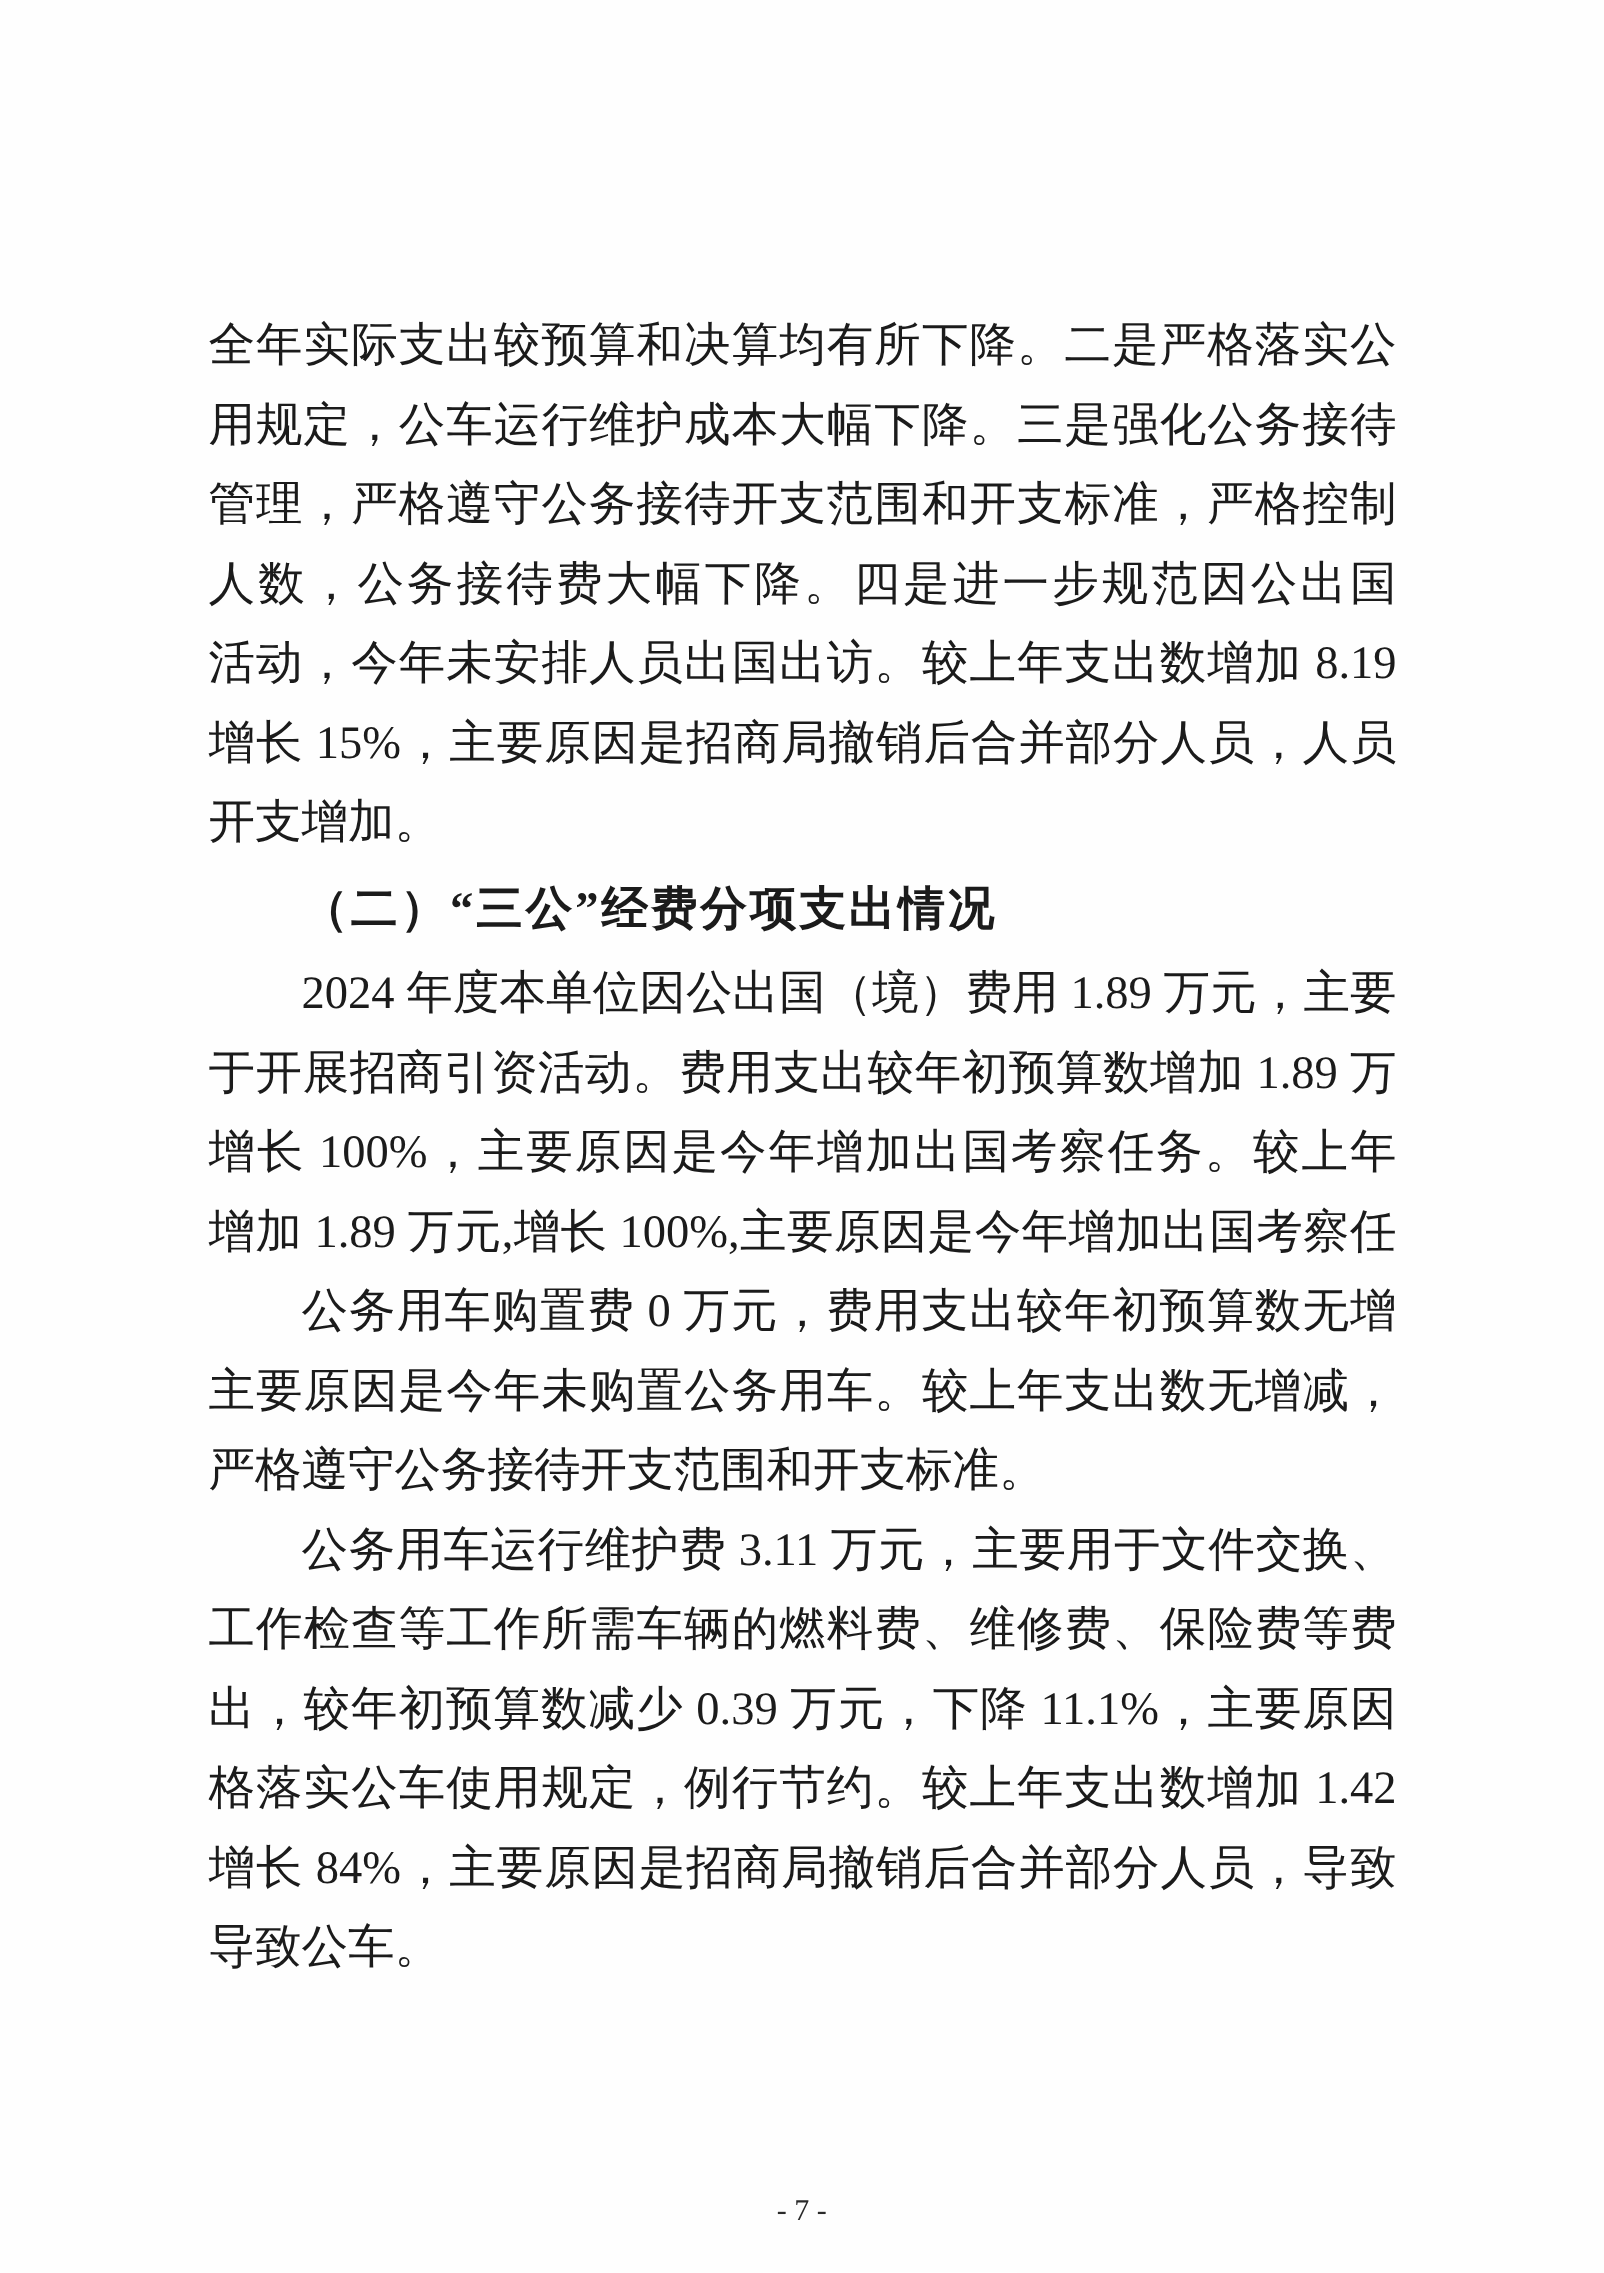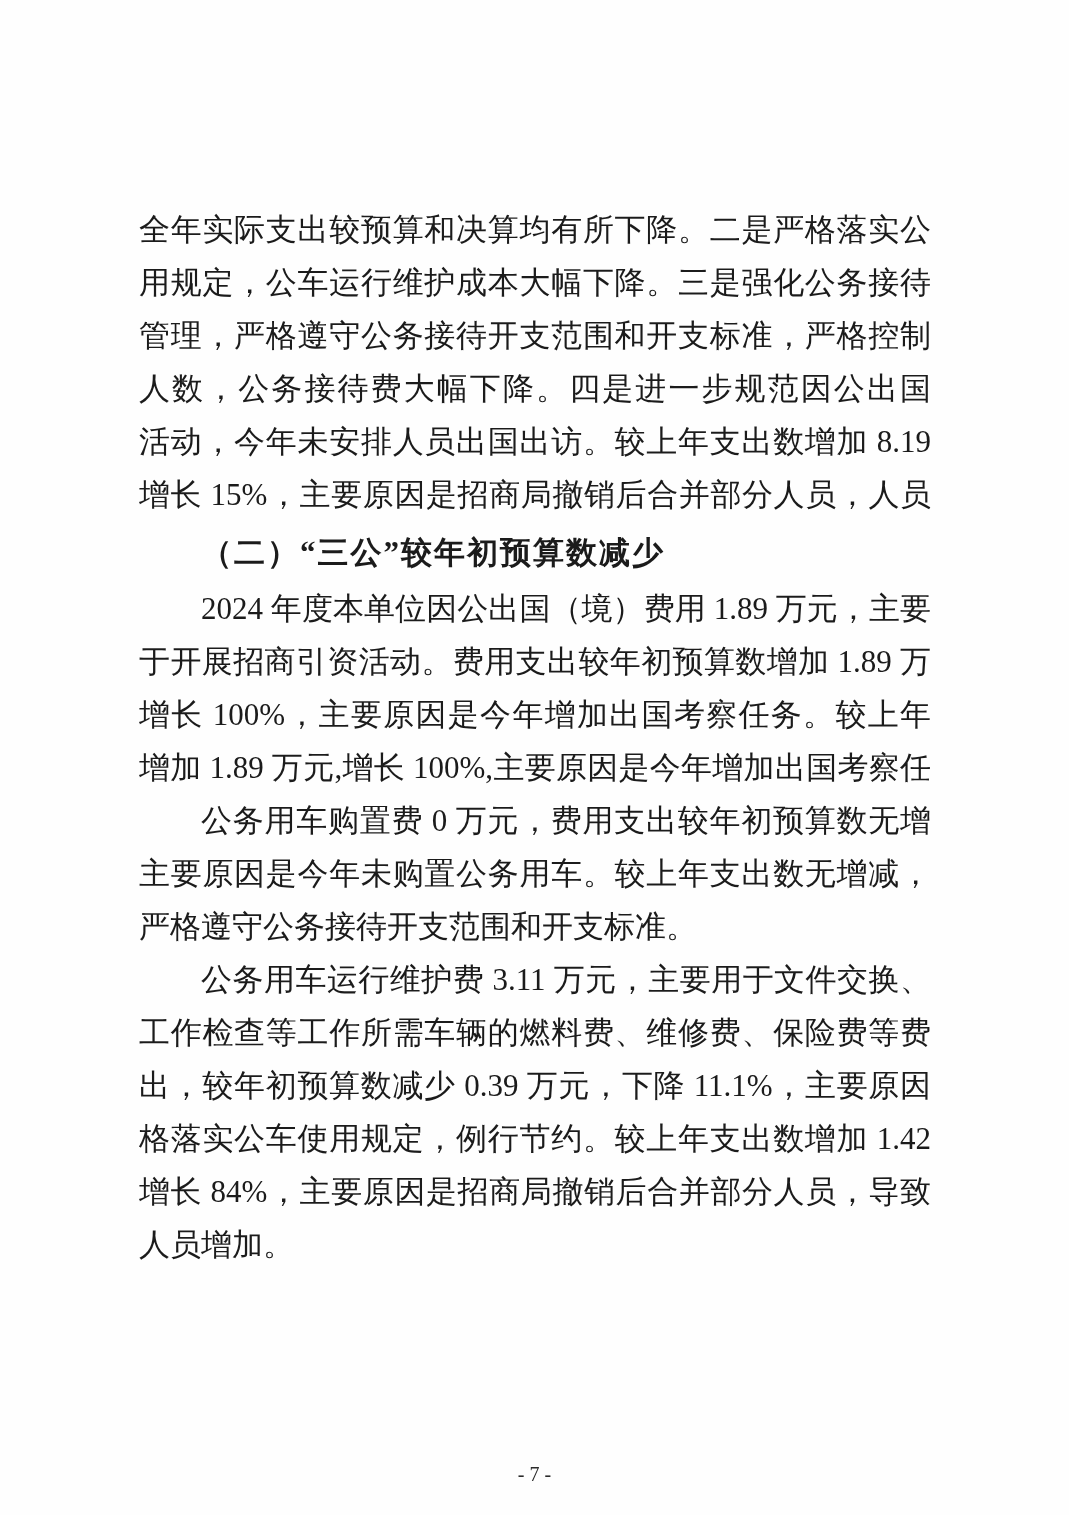--- a/index.html
+++ b/index.html
@@ -62,42 +62,43 @@
 <div class="page">
   <div class="content">
 
     <div>
       <div class="line">全年实际支出较预算和决算均有所下降。二是严格落实公车使</div>
       <div class="line">用规定，公车运行维护成本大幅下降。三是强化公务接待支出</div>
       <div class="line">管理，严格遵守公务接待开支范围和开支标准，严格控制陪餐</div>
       <div class="line">人数，公务接待费大幅下降。四是进一步规范因公出国（境）</div>
       <div class="line">活动，今年未安排人员出国出访。较上年支出数增加 8.19 万元，</div>
       <div class="line">增长 15%，主要原因是招商局撤销后合并部分人员，人员增加，</div>
+      <div class="line last">开支增加。</div>
     </div>
 
-    <div class="heading">（二）“三公”较年初预算数减少</div>
+    <div class="heading">（二）“三公”经费分项支出情况</div>
 
     <div>
       <div class="line indent2">2024 年度本单位因公出国（境）费用 1.89 万元，主要是用</div>
       <div class="line">于开展招商引资活动。费用支出较年初预算数增加 1.89 万元，</div>
       <div class="line">增长 100%，主要原因是今年增加出国考察任务。较上年支出数</div>
       <div class="line">增加 1.89 万元,增长 100%,主要原因是今年增加出国考察任务。</div>
     </div>
 
     <div>
       <div class="line indent2">公务用车购置费 0 万元，费用支出较年初预算数无增减，</div>
       <div class="line">主要原因是今年未购置公务用车。较上年支出数无增减，主要</div>
       <div class="line last">严格遵守公务接待开支范围和开支标准。</div>
     </div>
 
     <div>
       <div class="line indent2">公务用车运行维护费 3.11 万元，主要用于文件交换、园区</div>
       <div class="line">工作检查等工作所需车辆的燃料费、维修费、保险费等费用支</div>
       <div class="line">出，较年初预算数减少 0.39 万元，下降 11.1%，主要原因是严</div>
       <div class="line">格落实公车使用规定，例行节约。较上年支出数增加 1.42 万元，</div>
       <div class="line">增长 84%，主要原因是招商局撤销后合并部分人员，导致公车</div>
-      <div class="line last">人员增加。</div>
+      <div class="line last">导致公车。</div>
     </div>
 
   </div>
 
   <div class="footer">- 7 -</div>
 </div>
 
 </body></html>

